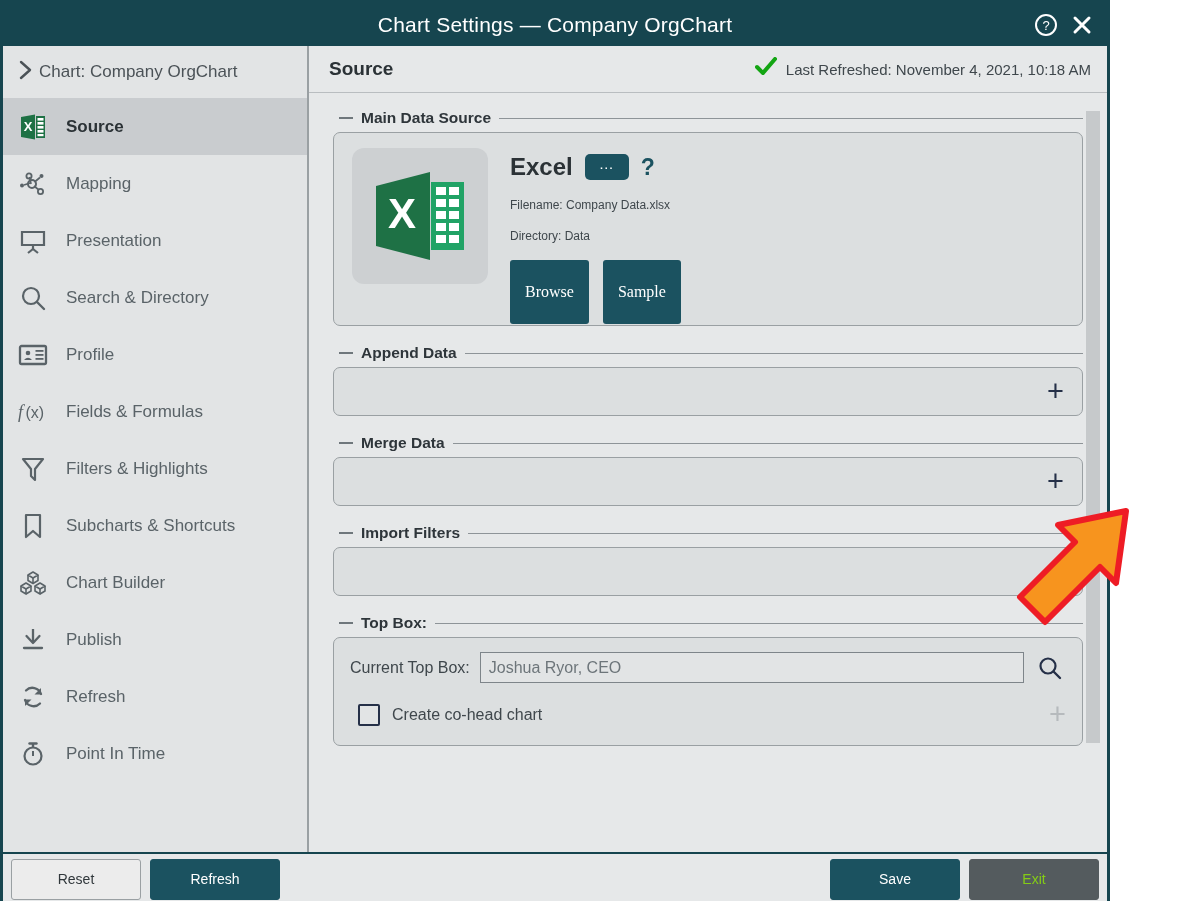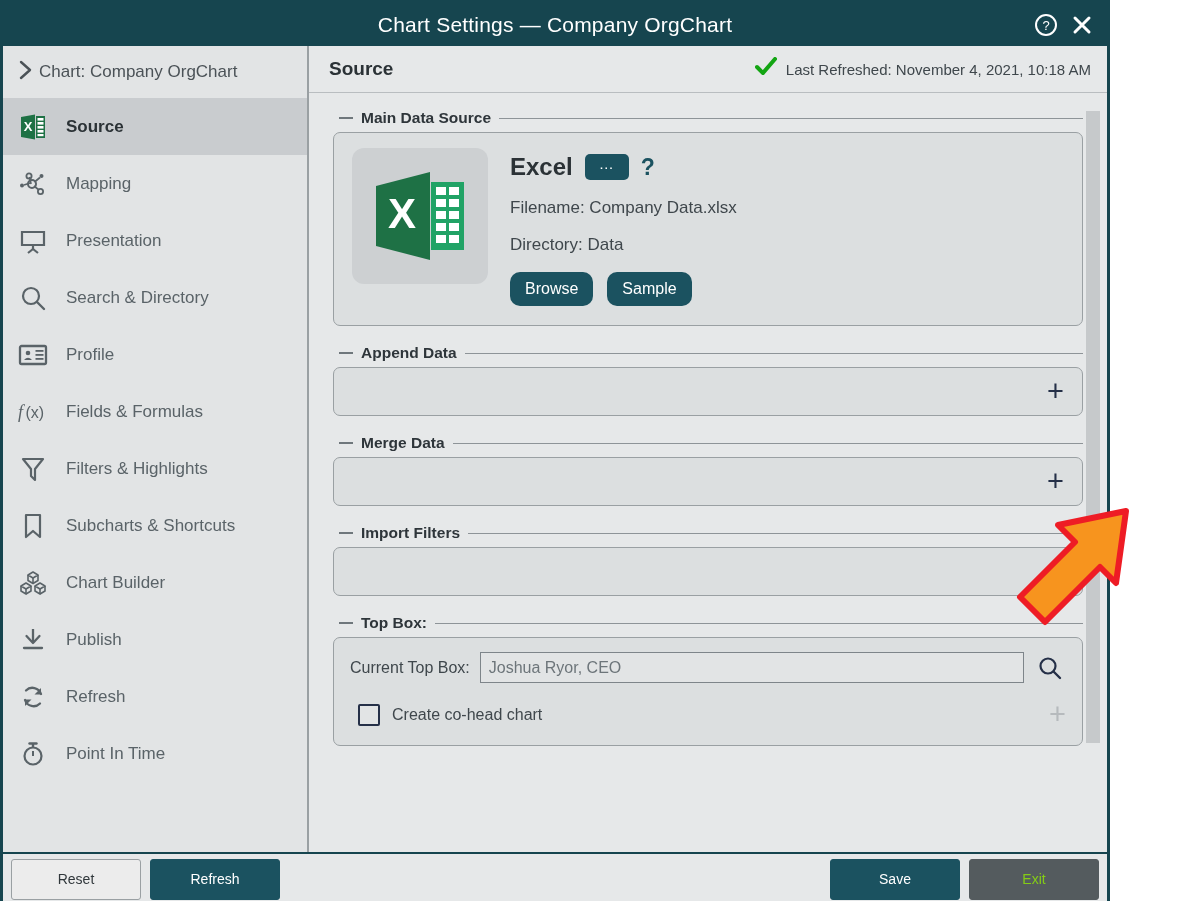--- a/index.html
+++ b/index.html
@@ -166,31 +166,31 @@
     cursor: pointer;
     display: flex; align-items: center; justify-content: center;
     letter-spacing: 1px;
     padding-bottom: 7px;
   }
   .mds-help {
     font-size: 23px; font-weight: bold; color: #1b5260;
     cursor: pointer;
   }
   .mds-line {
-    font-size: 17px; color: #3f474c;
+    font-size: 12px; color: #3f474c;
     margin-top: 17px;
   }
   .mds-buttons { display: flex; gap: 14px; margin-top: 17px; }
   .btn-teal {
     background: #1b5260; color: #fff;
-    border: none; border-radius: 10px;
+    border: none; border-radius: 3px;
     font-size: 16px;
-    padding: 8px 15px;
+    padding: 23px 15px;
     cursor: pointer;
-    font-family: Liberation Sans, sans-serif;
+    font-family: Liberation Serif, serif;
   }
 
   
   .addrow {
     height: 47px;
     display: flex; align-items: center; justify-content: flex-end;
     padding-right: 18px;
   }
   .plus {
     font-size: 29px; color: #253048; line-height: 1;

